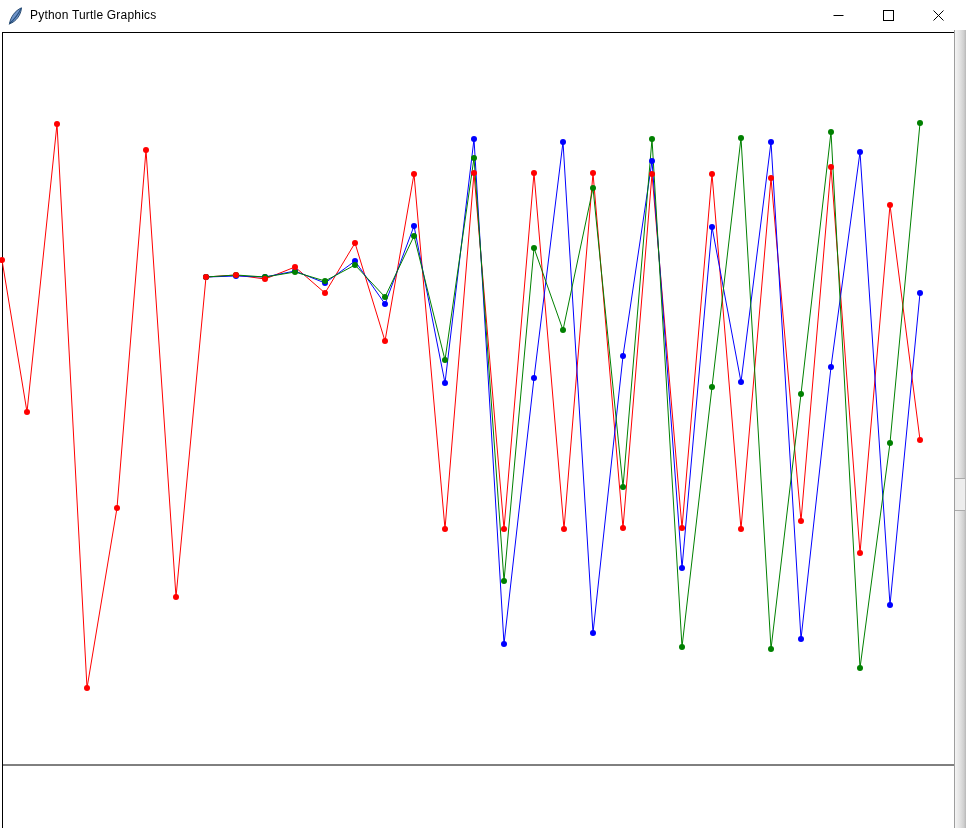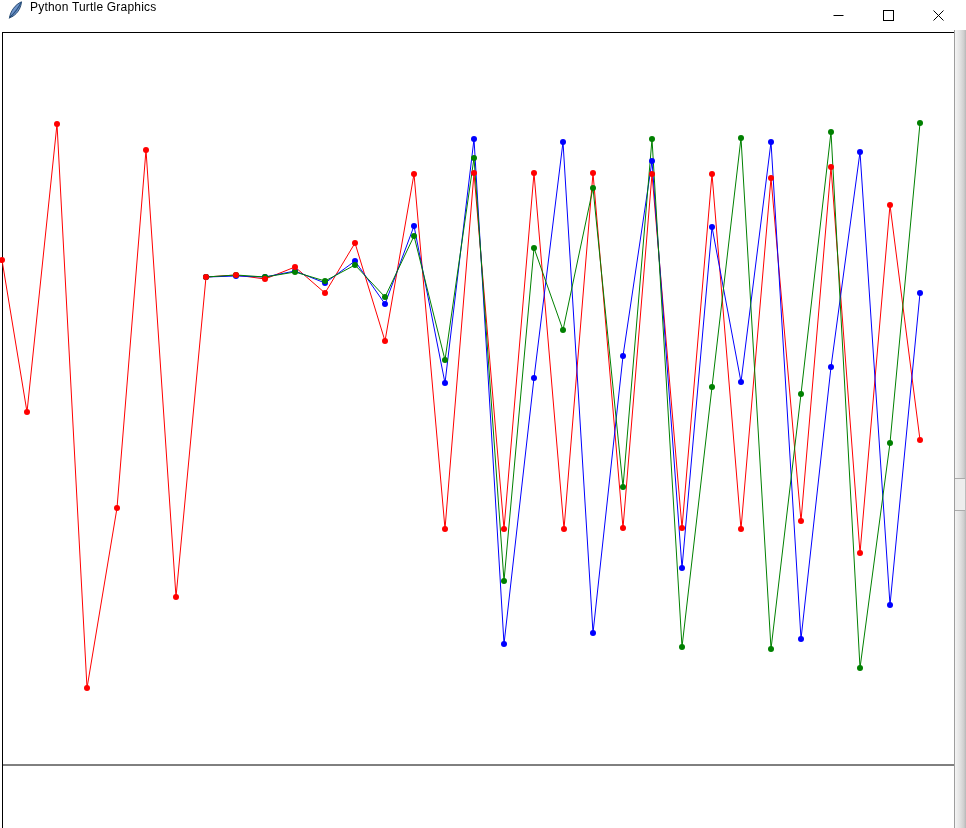--- a/index.html
+++ b/index.html
@@ -3,21 +3,21 @@
 <meta charset="utf-8">
 <style>
   html,body{margin:0;padding:0;}
   body{
     width:966px;height:828px;position:relative;overflow:hidden;
     background:#ffffff;font-family:"Liberation Sans","DejaVu Sans",sans-serif;
   }
   
   .titlebar{
     position:absolute;left:0;top:0;width:966px;height:30px;background:#ffffff;
-    display:flex;z-index:5;
+    display:flex;align-items:center;z-index:5;
   }
   .app-icon{width:15px;height:18px;margin-left:8px;margin-top:1px;flex:0 0 auto;}
   .title-text{
     margin-left:7px;font-size:12px;color:#000;white-space:nowrap;
     letter-spacing:0.2px;
   }
   .win-controls{position:absolute;right:3px;top:0;height:30px;display:flex;}
   .win-btn{
     width:50px;height:30px;display:flex;align-items:center;justify-content:center;
     background:transparent;border:none;padding:0;cursor:default;

